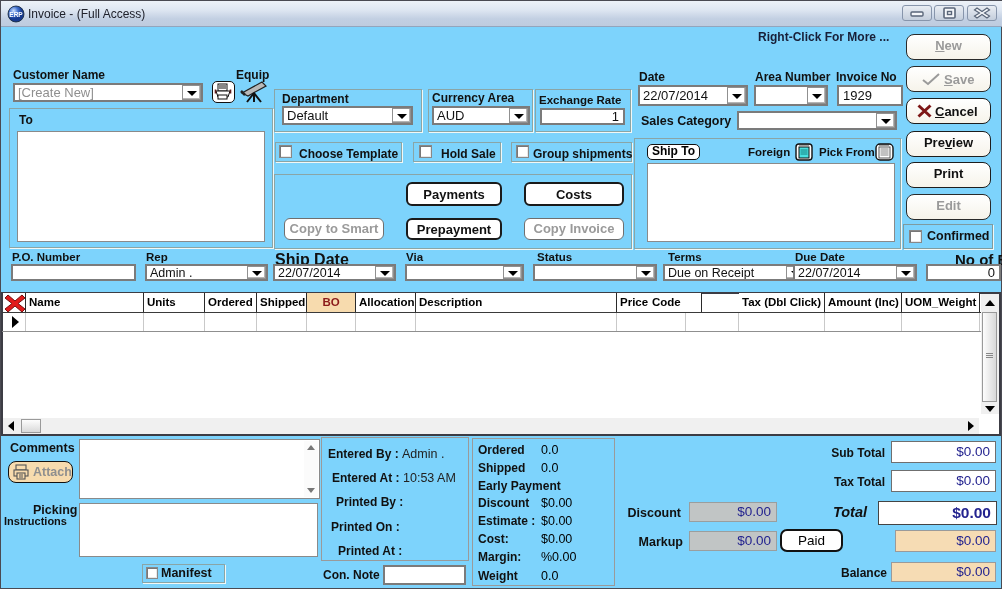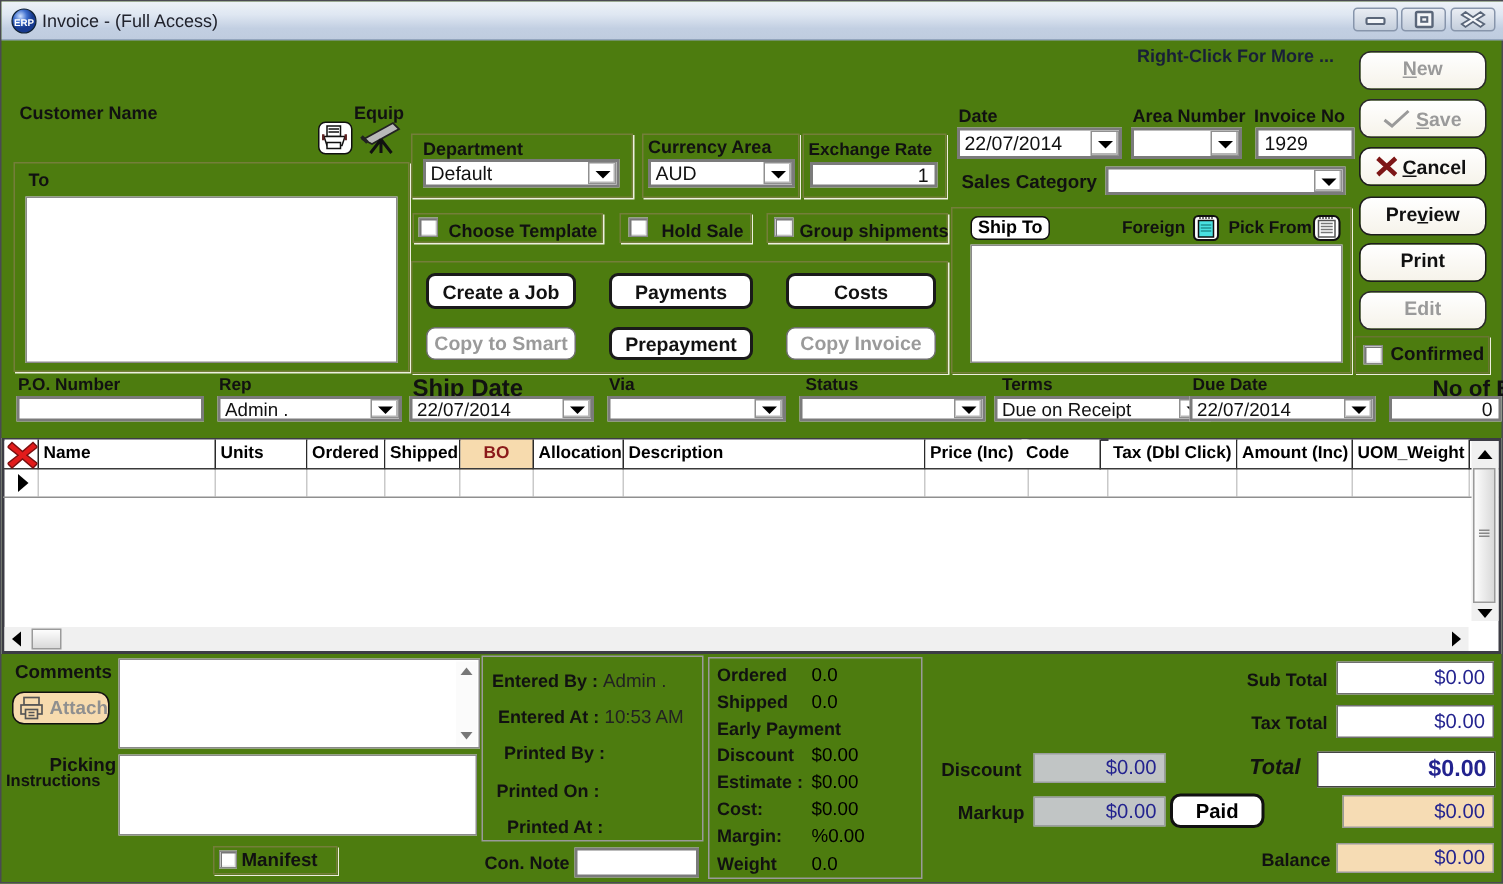--- a/index.html
+++ b/index.html
@@ -1,17 +1,17 @@
 <!DOCTYPE html>
 <html><head>
 <meta charset="utf-8">
 <style>
 html,body{margin:0;padding:0;}
 body{width:1002px;height:589px;overflow:hidden;font-family:"Liberation Sans",sans-serif;}
-#win{position:absolute;left:0;top:0;width:1002px;height:589px;background:#4d7c0f;box-sizing:border-box;border:1px solid #4a4a52;}
+#win{position:absolute;left:0;top:0;width:1002px;height:589px;background:#7dd3fc;box-sizing:border-box;border:1px solid #4a4a52;}
 .abs{position:absolute;box-sizing:border-box;}
 .lbl{position:absolute;font-weight:bold;font-size:12px;color:#111;white-space:nowrap;}
 
 #titlebar{position:absolute;left:0;top:0;width:1002px;height:26px;background:linear-gradient(#EDF2F8 0%,#DFE7F2 35%,#C2CFE2 72%,#BFCCDF 100%);border-bottom:1px solid #93A5BD;box-sizing:border-box;}
 #title-text{position:absolute;left:27px;top:6px;font-size:12px;color:#20222c;}
 .winbtn{position:absolute;top:4px;width:30px;height:16px;background:linear-gradient(#E9EDF3,#C4CEDC);border:1px solid #8795AB;border-radius:3px;box-sizing:border-box;}
 
 .grp{position:absolute;box-sizing:border-box;border:1px solid rgba(150,128,95,0.55);box-shadow:1px 1px 0 rgba(255,252,245,0.9);}
 
 .combo{position:absolute;box-sizing:border-box;background:#fff;border:2px solid #7b7b7b;}
@@ -84,20 +84,24 @@
     <span style="position:absolute;left:28px;top:2px;"><u>C</u>ancel</span>
     </div>
   <div class="bigbtn" style="top:130px;">Pre<u>v</u>iew</div>
   <div class="bigbtn" style="top:161px;">Print</div>
   <div class="bigbtn dis" style="top:193px;">Edit</div>
   <div class="grp" style="left:902px;top:223px;width:90px;height:25px;border-color:rgba(130,110,80,0.55);"></div>
   <div class="cb" style="left:908px;top:229px;"></div>
   <div class="lbl" style="left:926px;top:228px;font-size:12.5px;">Confirmed</div>
 
   <div class="lbl" style="left:12px;top:67px;">Customer Name</div>
+  <div class="combo" style="left:12px;top:82px;width:190px;height:19px;">
+    <div class="val" style="color:#8f8f8f;">[Create New]</div>
+      <div class="arr"></div>
+  </div>
   <div class="abs" style="left:211px;top:80px;width:23px;height:22px;background:#fff;border:1.5px solid #111;border-radius:5px;">
     <svg width="20" height="19" viewBox="0 0 20 19">
         <g fill="none" stroke="#111" stroke-width="1">
       <rect x="5" y="2" width="9" height="7" fill="#fff"></rect>
           <path d="M6 4 h7 M6 6 h7"></path>
       <path d="M3 9 h14 l-2 6 h-10 z" fill="#fff"></path>
           <rect x="5" y="13" width="9" height="4" fill="#fff"></rect>
       <path d="M2.5 7.5 v4 M17.5 7.5 v4" stroke="#5c1f1f" stroke-width="1.6"></path>
     </g>
       </svg>
@@ -155,21 +159,20 @@
   <div class="cb" style="left:278px;top:144px;"></div>
   <div class="lbl" style="left:298px;top:146px;font-size:12px;">Choose Template</div>
   <div class="grp" style="left:412px;top:141px;width:88px;height:20px;"></div>
   <div class="cb" style="left:418px;top:144px;"></div>
   <div class="lbl" style="left:440px;top:146px;font-size:12px;">Hold Sale</div>
   <div class="grp" style="left:510px;top:141px;width:121px;height:20px;"></div>
   <div class="cb" style="left:515px;top:144px;"></div>
   <div class="lbl" style="left:532px;top:146px;font-size:12px;">Group shipments</div>
 
   <div class="grp" style="left:273px;top:173px;width:358px;height:75px;"></div>
-  <div class="midbtn" style="left:283px;top:181px;width:100px;height:24px;line-height:21px;">Create a Job</div>
   <div class="midbtn" style="left:405px;top:181px;width:96px;height:24px;line-height:21px;">Payments</div>
   <div class="midbtn" style="left:523px;top:181px;width:100px;height:24px;line-height:21px;">Costs</div>
   <div class="midbtn dis" style="left:283px;top:217px;width:100px;height:22px;line-height:20px;">Copy to Smart</div>
   <div class="midbtn" style="left:405px;top:217px;width:96px;height:22px;line-height:19px;">Prepayment</div>
   <div class="midbtn dis" style="left:523px;top:217px;width:100px;height:22px;line-height:20px;">Copy Invoice</div>
 
   <div class="grp" style="left:633px;top:137px;width:267px;height:111px;"></div>
   <div class="abs" style="left:646px;top:143px;width:53px;height:16px;background:#fff;border:1.5px solid #111;border-radius:5px;text-align:center;font-weight:bold;font-size:12px;line-height:13px;">Ship To</div>
   <div class="lbl" style="left:747px;top:145px;font-size:11.5px;">Foreign</div>
   <div class="abs" style="left:794px;top:141px;width:18px;height:19px;">
@@ -239,21 +242,21 @@
       <div class="hc" style="left:256px;width:50px;top:1px;">Shipped</div>
       <div class="c1" style="left:256px;width:50px;top:21px;height:18px;"></div>
       <div class="hc" style="left:306px;width:49px;top:1px;background:#F7DBAE;color:#8B1A1A;text-align:center;padding-left:0;">BO</div>
       <div class="c1" style="left:306px;width:49px;top:21px;height:18px;"></div>
       <div class="hc" style="left:355px;width:60px;top:1px;">Allocation</div>
       <div class="c1" style="left:355px;width:60px;top:21px;height:18px;"></div>
       <div class="hc" style="left:415px;width:201px;top:1px;">Description</div>
       <div class="c1" style="left:415px;width:201px;top:21px;height:18px;"></div>
       <div class="hc" style="left:616px;width:69px;top:1px;">Price (Inc)</div>
       <div class="c1" style="left:616px;width:69px;top:21px;height:18px;"></div>
-      <div class="hc" style="left:648px;width:53px;top:1px;margin-left:32px;">Code</div>
+      <div class="hc" style="left:648px;width:53px;top:1px;">Code</div>
       <div class="c1" style="left:685px;width:53px;top:21px;height:18px;"></div>
       <div class="hc" style="left:738px;width:86px;top:1px;">Tax (Dbl Click)</div>
       <div class="c1" style="left:738px;width:86px;top:21px;height:18px;"></div>
       <div class="hc" style="left:824px;width:77px;top:1px;">Amount (Inc)</div>
       <div class="c1" style="left:824px;width:77px;top:21px;height:18px;"></div>
       <div class="hc" style="left:901px;width:78px;top:1px;">UOM_Weight</div>
       <div class="c1" style="left:901px;width:78px;top:21px;height:18px;"></div>
       <div class="abs" style="left:1px;top:20px;width:997px;height:1px;background:#3a3a3a;"></div>
       <svg class="abs" style="left:4px;top:2px;" width="20" height="19" viewBox="0 0 20 19">
         <path d="M3 1 L10 7 L17 1 L20 4 L13 9.5 L20 15 L17 18 L10 12 L3 18 L0 15 L7 9.5 L0 4 Z" fill="#e21b1b" stroke="#7a0f0f" stroke-width="1"></path>
@@ -331,17 +334,17 @@
   <div class="lbl" style="left:784px;top:445px;width:100px;text-align:right;font-size:12px;">Sub Total</div>
   <div class="abs navy" style="left:890px;top:440px;width:105px;height:22px;background:#fff;border:1.5px solid #6f6f6f;text-align:right;font-size:13.5px;line-height:19px;padding-right:5px;box-sizing:border-box;">$0.00</div>
   <div class="lbl" style="left:784px;top:474px;width:100px;text-align:right;font-size:12px;">Tax Total</div>
   <div class="abs navy" style="left:890px;top:469px;width:105px;height:22px;background:#fff;border:1.5px solid #6f6f6f;text-align:right;font-size:13.5px;line-height:19px;padding-right:5px;box-sizing:border-box;">$0.00</div>
   <div class="lbl" style="left:580px;top:505px;width:100px;text-align:right;font-size:12.5px;">Discount</div>
   <div class="abs navy" style="left:688px;top:501px;width:88px;height:20px;background:#c1c5c5;border:1.5px solid #9a9e9e;text-align:right;font-size:13.5px;line-height:17px;padding-right:5px;box-sizing:border-box;">$0.00</div>
   <div class="lbl" style="left:766px;top:503px;width:100px;text-align:right;font-size:14.5px;font-style:italic;">Total</div>
   <div class="abs navy" style="left:877px;top:500px;width:119px;height:24px;background:#fff;border:1.5px solid #444;text-align:right;font-size:15.5px;font-weight:bold;line-height:21px;padding-right:5px;box-sizing:border-box;">$0.00</div>
   <div class="lbl" style="left:582px;top:534px;width:100px;text-align:right;font-size:12.5px;">Markup</div>
   <div class="abs navy" style="left:688px;top:530px;width:88px;height:20px;background:#c1c5c5;border:1.5px solid #9a9e9e;text-align:right;font-size:13.5px;line-height:17px;padding-right:5px;box-sizing:border-box;">$0.00</div>
-  <div class="abs" style="left:779px;top:528px;width:63px;height:23px;background:#fff;border:2px solid #111;border-radius:7px;text-align:center;font-weight:bold;font-size:13.5px;line-height:19px;box-sizing:border-box;">Paid</div>
+  <div class="abs" style="left:779px;top:528px;width:63px;height:23px;background:#fff;border:2px solid #111;border-radius:7px;text-align:center;font-weight:normal;font-size:13.5px;line-height:19px;box-sizing:border-box;">Paid</div>
   <div class="abs navy" style="left:894px;top:529px;width:101px;height:22px;background:#F6DCB4;border:1.5px solid #9a9a9a;text-align:right;font-size:13.5px;line-height:19px;padding-right:5px;box-sizing:border-box;">$0.00</div>
   <div class="lbl" style="left:786px;top:565px;width:100px;text-align:right;font-size:12px;">Balance</div>
   <div class="abs navy" style="left:890px;top:561px;width:105px;height:20px;background:#F6DCB4;border:1.5px solid #9a9a9a;text-align:right;font-size:13.5px;line-height:17px;padding-right:5px;box-sizing:border-box;">$0.00</div>
 </div>
 
 </body></html>

